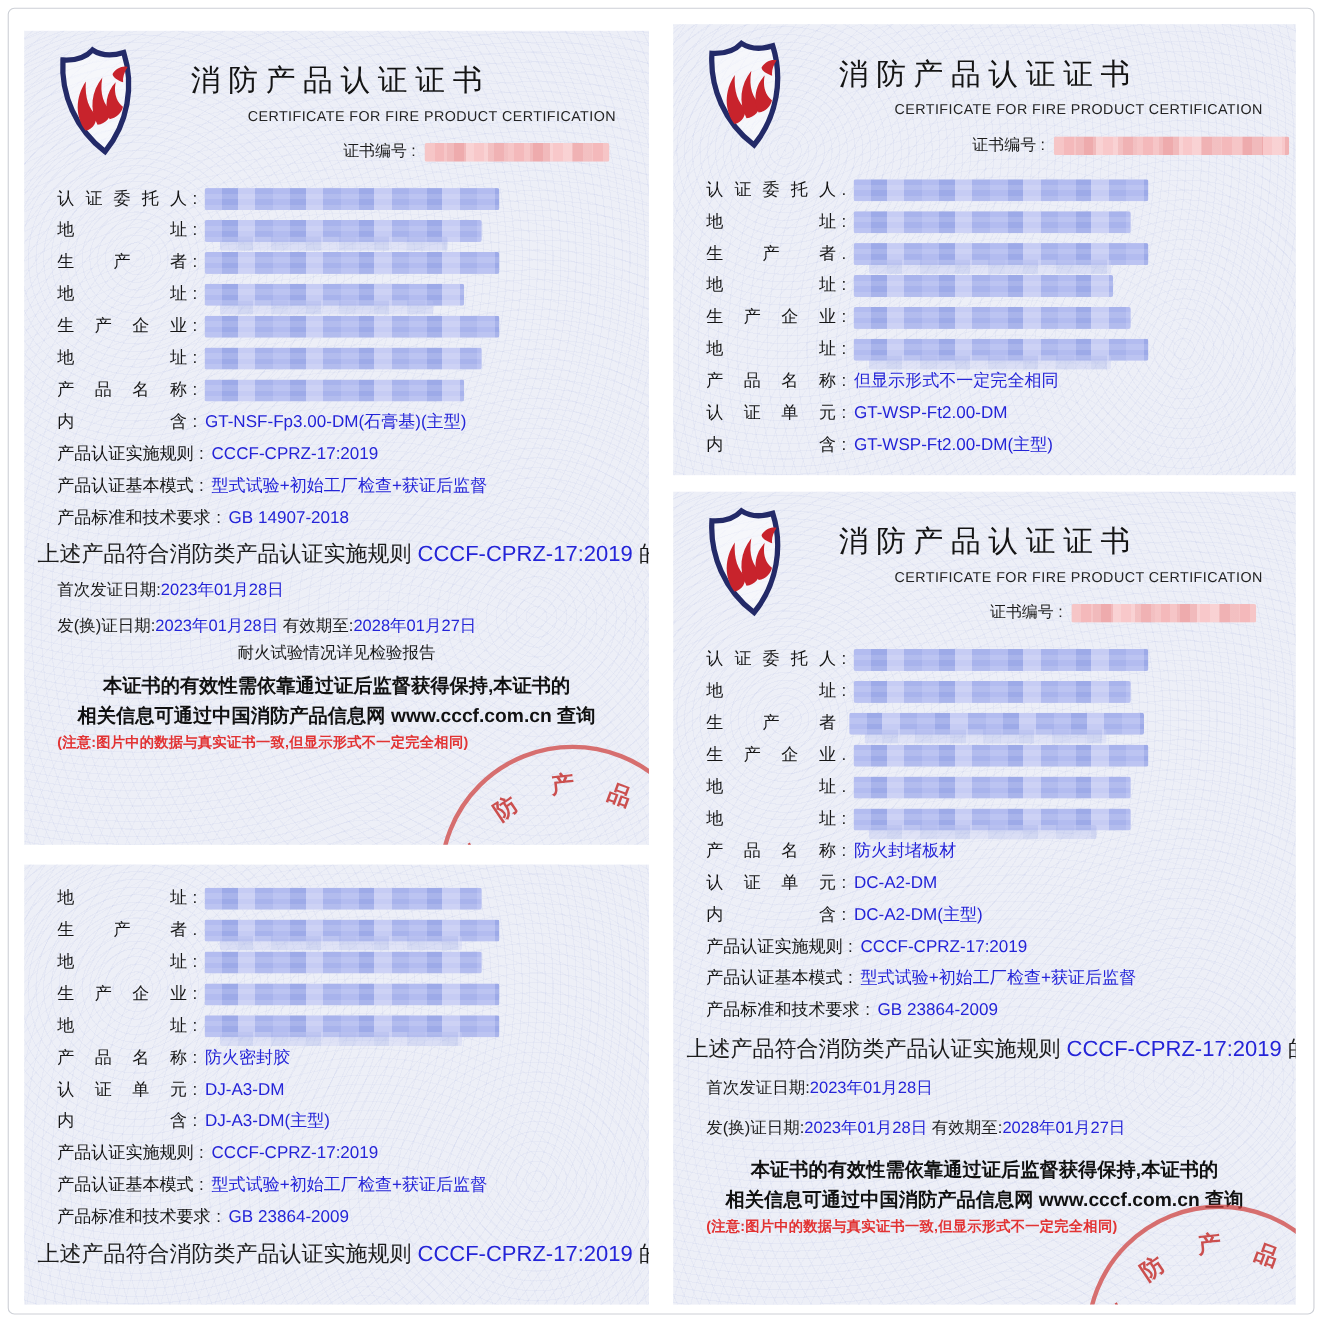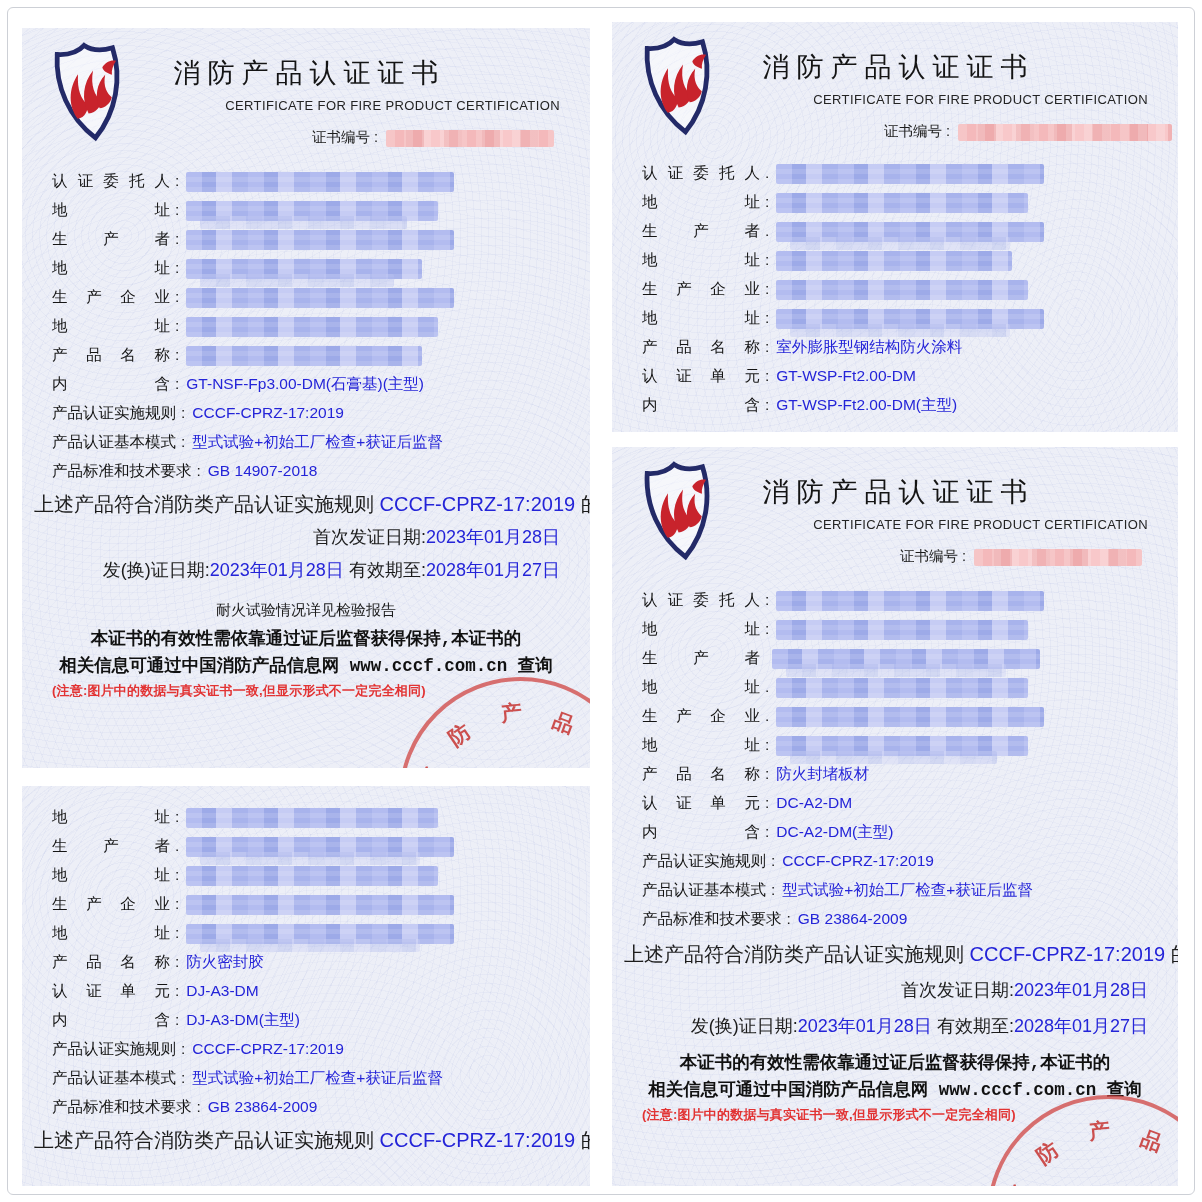--- a/index.html
+++ b/index.html
@@ -49,23 +49,23 @@
       repeating-linear-gradient(90deg,#b3bcf0 0 16px,#9daae8 16px 30px,#c6ccf4 30px 46px,#a8b3ec 46px 62px);
   }
   .redact.w1{width:268px;}
   .redact.w3{width:236px;}
   .redact.two::after{
     content:"";position:absolute;left:14px;top:15px;height:13px;width:82%;
     background:inherit;opacity:.38;border-radius:2px;
   }
 
   .statement{margin:12px -18px 0;text-align:center;font-size:20px;line-height:22px;white-space:nowrap;}
-  .dateline{margin-top:11px;text-align:right;font-size:18px;line-height:22px;}
-  .firenote{margin-top:20px;text-align:center;font-size:15px;line-height:18px;}
-  .validity{margin-top:7px;text-align:center;font-size:17.5px;font-weight:bold;line-height:27px;color:#111;font-family:Liberation Mono, monospace;}
+  .dateline{margin-top:11px;text-align:left;font-size:15px;line-height:22px;}
+  .firenote{margin-top:4px;text-align:center;font-size:15px;line-height:18px;}
+  .validity{margin-top:7px;text-align:center;font-size:17.5px;font-weight:bold;line-height:27px;color:#111;}
   .rednote{margin-top:2px;font-size:13px;font-weight:bold;color:#e23333;letter-spacing:.2px;}
   #cert-br .statement{margin-top:14px;}
   #cert-br .dateline{margin-top:14px;}
   #cert-br .validity{margin-top:13px;}
 
   .stamp{
     position:absolute;width:235px;height:235px;border-radius:50%;
     border:4px solid rgba(206,61,58,.72);
     bottom:-152px;right:-52px;z-index:3;
   }
@@ -140,21 +140,21 @@
     <div class="subtitle">CERTIFICATE FOR FIRE PRODUCT CERTIFICATION</div>
     <div class="certno-row"><span>证书编号 :</span><span class="pink-redact flush"></span></div>
   </div>
   <div>
     <div class="row"><span class="lab">认证委托人</span><span class="sep">.</span><span class="redact w1"></span></div>
     <div class="row"><span class="lab">地址</span><span class="sep">:</span><span class="redact"></span></div>
     <div class="row"><span class="lab">生产者</span><span class="sep">.</span><span class="redact two w1"></span></div>
     <div class="row"><span class="lab">地址</span><span class="sep">:</span><span class="redact w3"></span></div>
     <div class="row"><span class="lab">生产企业</span><span class="sep">:</span><span class="redact"></span></div>
     <div class="row"><span class="lab">地址</span><span class="sep">:</span><span class="redact two w1"></span></div>
-    <div class="row"><span class="lab">产品名称</span><span class="sep">:</span><span class="val">室外膨胀型钢结构防火涂料</span></div>
+    <div class="row"><span class="lab">产品名称</span><span class="sep">:</span><span class="val">但显示形式不一定完全相同</span></div>
     <div class="row"><span class="lab">认证单元</span><span class="sep">:</span><span class="val">GT-WSP-Ft2.00-DM</span></div>
     <div class="row"><span class="lab">内含</span><span class="sep">:</span><span class="val">GT-WSP-Ft2.00-DM(主型)</span></div>
   </div>
 </div>
 
 <div class="cert" id="cert-bl" style="padding-top:20px;">
   <div>
     <div class="row"><span class="lab">地址</span><span class="sep">:</span><span class="redact"></span></div>
     <div class="row"><span class="lab">生产者</span><span class="sep">.</span><span class="redact two w1"></span></div>
     <div class="row"><span class="lab">地址</span><span class="sep">:</span><span class="redact"></span></div>
@@ -182,22 +182,22 @@
       </g>
     </svg>
     <div class="title">消防产品认证证书</div>
     <div class="subtitle">CERTIFICATE FOR FIRE PRODUCT CERTIFICATION</div>
     <div class="certno-row"><span>证书编号 :</span><span class="pink-redact"></span></div>
   </div>
   <div>
     <div class="row"><span class="lab">认证委托人</span><span class="sep">:</span><span class="redact w1"></span></div>
     <div class="row"><span class="lab">地址</span><span class="sep">:</span><span class="redact"></span></div>
     <div class="row"><span class="lab">生产者</span><span class="sep"></span><span class="redact two w1"></span></div>
+    <div class="row"><span class="lab">生产企业</span><span class="sep">.</span><span class="redact w1"></span></div>
     <div class="row"><span class="lab">地址</span><span class="sep">.</span><span class="redact"></span></div>
-    <div class="row"><span class="lab">生产企业</span><span class="sep">.</span><span class="redact w1"></span></div>
     <div class="row"><span class="lab">地址</span><span class="sep">:</span><span class="redact two"></span></div>
     <div class="row"><span class="lab">产品名称</span><span class="sep">:</span><span class="val">防火封堵板材</span></div>
     <div class="row"><span class="lab">认证单元</span><span class="sep">:</span><span class="val">DC-A2-DM</span></div>
     <div class="row"><span class="lab">内含</span><span class="sep">:</span><span class="val">DC-A2-DM(主型)</span></div>
     <div class="row"><span class="lab">产品认证实施规则</span><span class="sep">:</span><span class="val">CCCF-CPRZ-17:2019</span></div>
     <div class="row"><span class="lab">产品认证基本模式</span><span class="sep">:</span><span class="val">型式试验+初始工厂检查+获证后监督</span></div>
     <div class="row"><span class="lab">产品标准和技术要求</span><span class="sep">:</span><span class="val">GB 23864-2009</span></div>
   </div>
   <div class="statement"><span>上述产品符合消防类产品认证实施规则 </span><span class="val">CCCF-CPRZ-17:2019</span><span> 的要求,特发此证</span></div>
   <div class="dateline"><span>首次发证日期:</span><span class="val">2023年01月28日</span></div>

